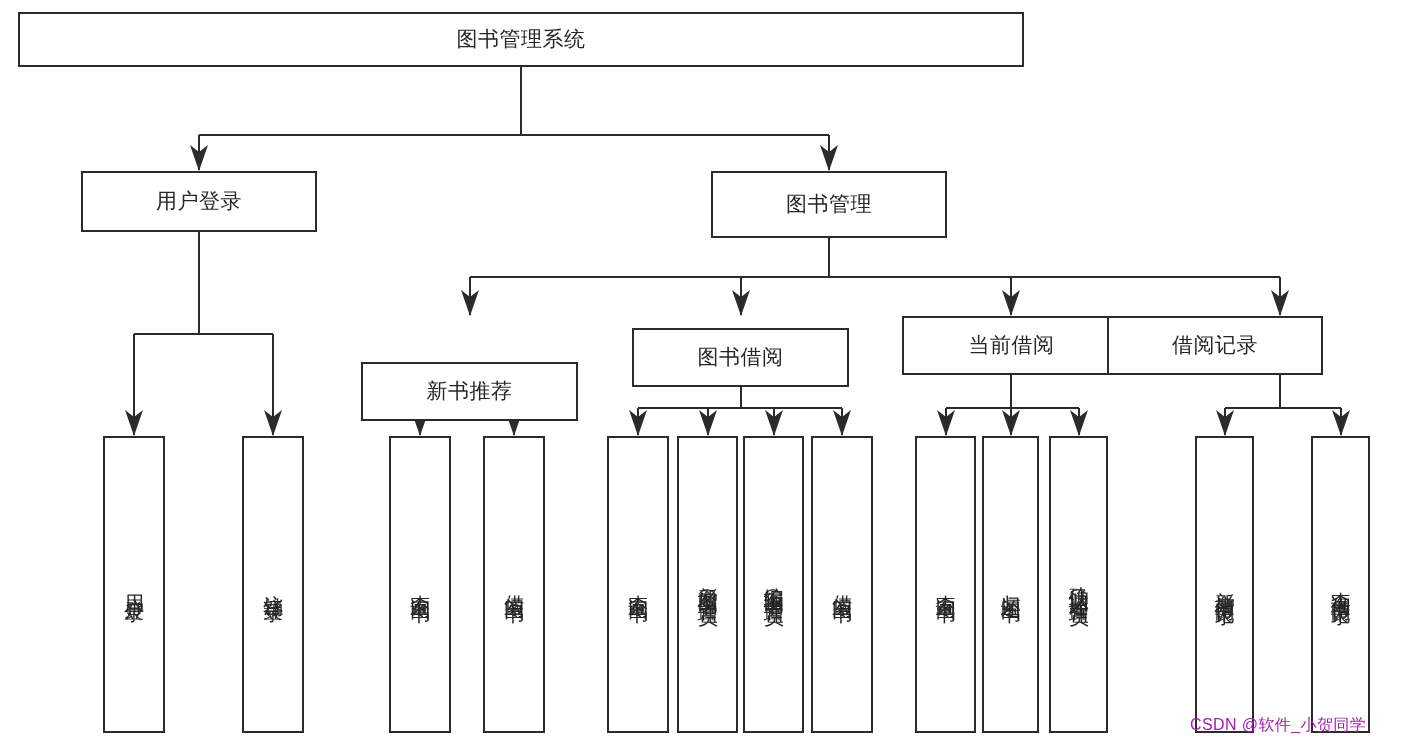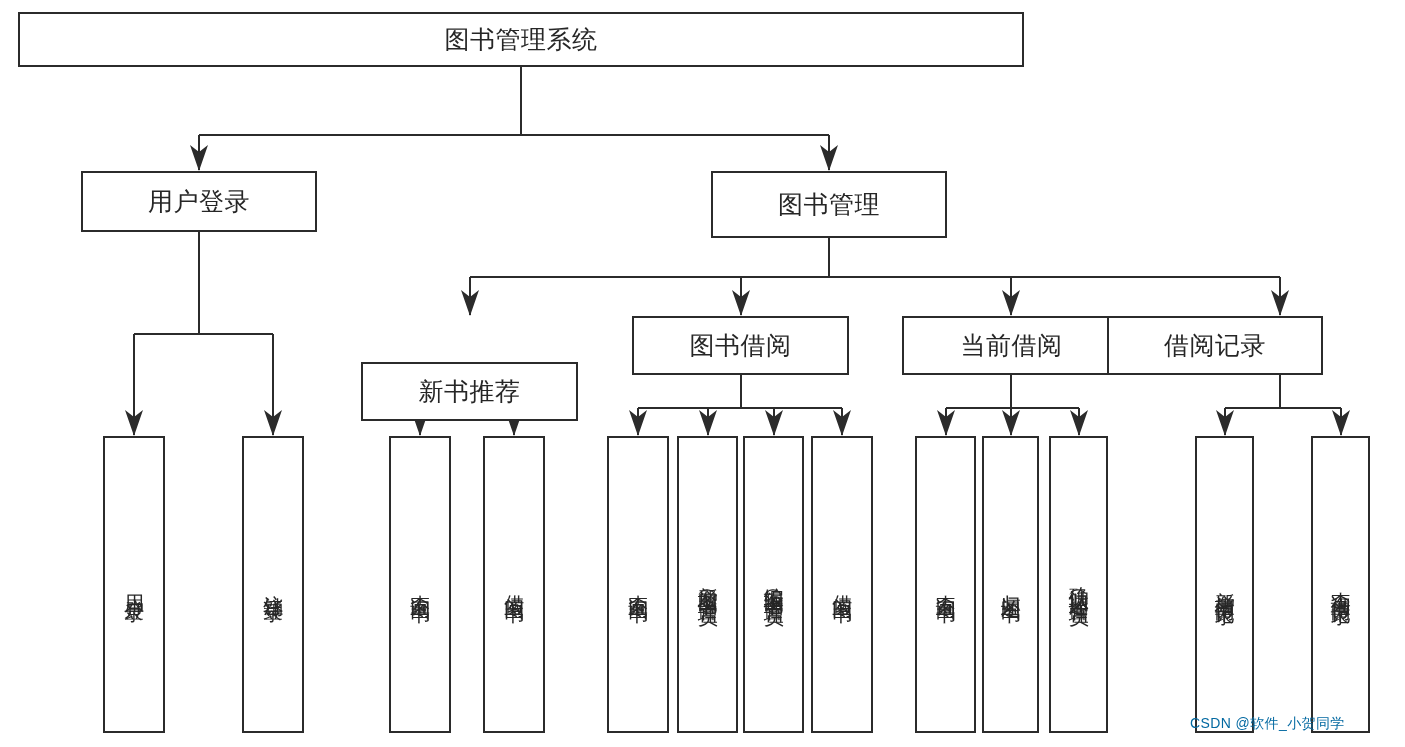--- a/index.html
+++ b/index.html
@@ -30,37 +30,37 @@
     box-sizing: border-box;
     background: #ffffff;
     border: 2px solid #2b2b2b;
     display: flex;
     align-items: center;
     justify-content: center;
     overflow: hidden;
   }
   .node-label {
     color: #262626;
-    font-size: 25px;
+    font-size: 21px;
     line-height: 1.18;
     letter-spacing: 0.5px;
     white-space: nowrap;
     text-align: center;
     user-select: none;
   }
   .node-box.vertical .node-label {
     writing-mode: vertical-rl;
     text-orientation: upright;
     letter-spacing: 3px;
     font-size: 20px;
   }
   .watermark {
     position: absolute;
-    color: #0369a1;
-    font-size: 14px;
+    color: #a21caf;
+    font-size: 16px;
     white-space: nowrap;
     user-select: none;
     letter-spacing: 0.4px;
   }
 </style>
 </head>
 <body>
 
 <div id="diagram-root">
 
@@ -125,21 +125,21 @@
       </div>
       <div class="node-box" style="left: 81px; top: 171px; width: 236px; height: 61px; border-color: rgb(43, 43, 43); background: rgb(255, 255, 255);">
         <span class="node-label" style="color: rgb(38, 38, 38);">用户登录</span>
       </div>
       <div class="node-box" style="left: 711px; top: 171px; width: 236px; height: 67px; border-color: rgb(43, 43, 43); background: rgb(255, 255, 255);">
         <span class="node-label" style="color: rgb(38, 38, 38);">图书管理</span>
       </div>
       <div class="node-box" style="left: 361px; top: 316px; width: 217px; height: 59px; border-color: rgb(43, 43, 43); background: rgb(255, 255, 255); margin-top: 46px;">
         <span class="node-label" style="color: rgb(38, 38, 38);">新书推荐</span>
       </div>
-      <div class="node-box" style="left: 632px; top: 316px; width: 217px; height: 59px; border-color: rgb(43, 43, 43); background: rgb(255, 255, 255);">
+      <div class="node-box" style="left: 632px; top: 328px; width: 217px; height: 59px; border-color: rgb(43, 43, 43); background: rgb(255, 255, 255);">
         <span class="node-label" style="color: rgb(38, 38, 38);">图书借阅</span>
       </div>
       <div class="node-box" style="left: 902px; top: 316px; width: 219px; height: 59px; border-color: rgb(43, 43, 43); background: rgb(255, 255, 255);">
         <span class="node-label" style="color: rgb(38, 38, 38);">当前借阅</span>
       </div>
       <div class="node-box" style="left: 1107px; top: 316px; width: 216px; height: 59px; border-color: rgb(43, 43, 43); background: rgb(255, 255, 255);">
         <span class="node-label" style="color: rgb(38, 38, 38);">借阅记录</span>
       </div>
       <div class="node-box vertical" style="left: 103px; top: 436px; width: 62px; height: 297px; border-color: rgb(43, 43, 43); background: rgb(255, 255, 255);">
         <span class="node-label" style="color: rgb(38, 38, 38);">用户登录</span>

